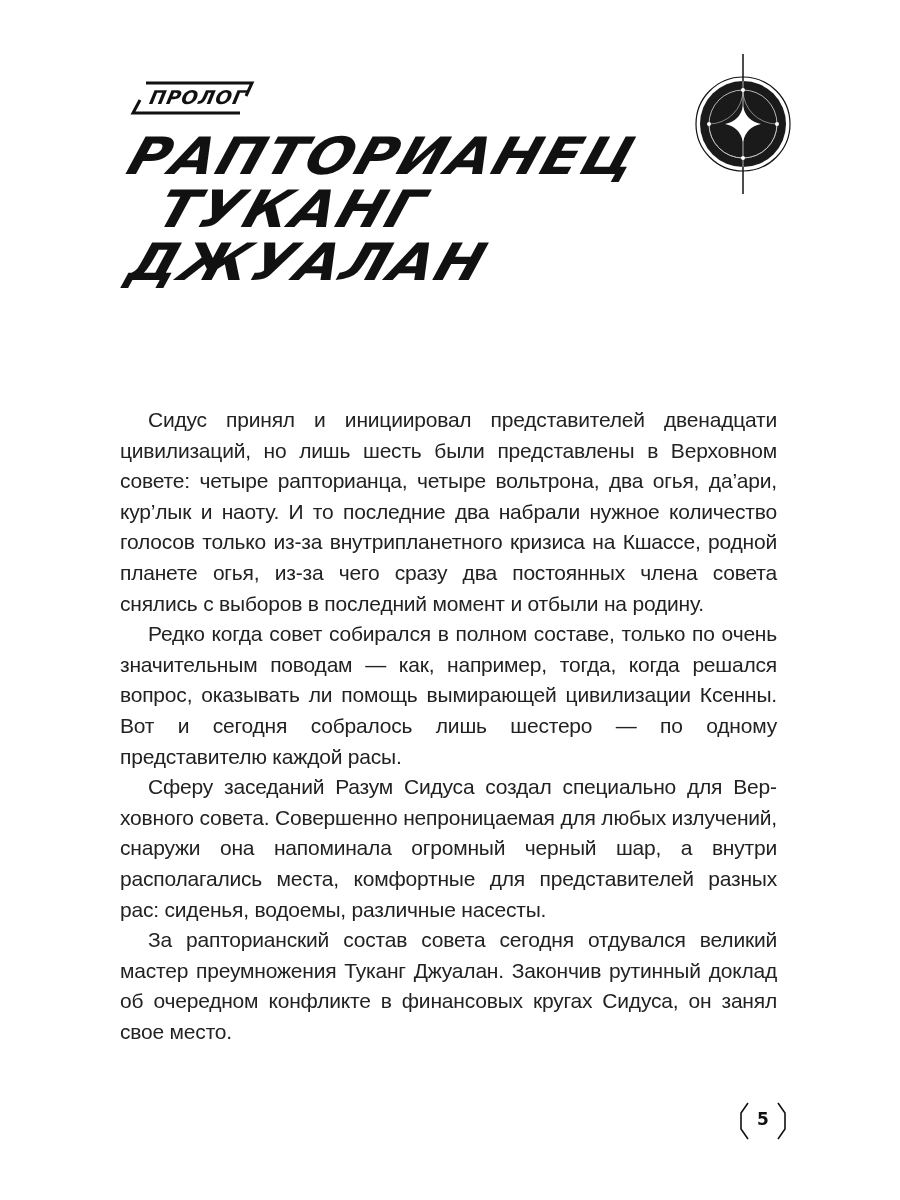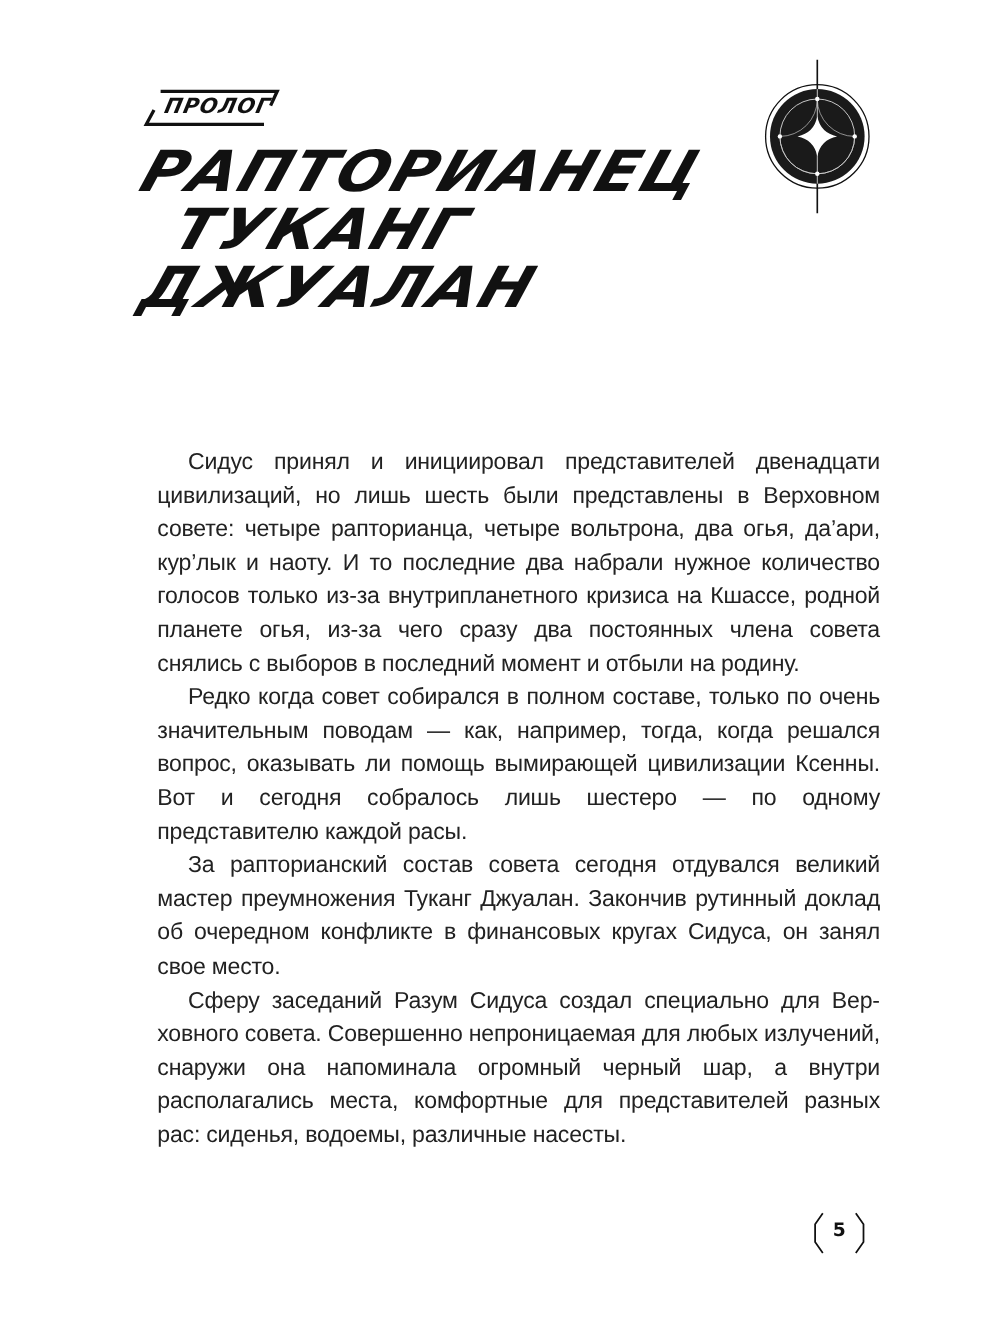--- a/index.html
+++ b/index.html
@@ -14,21 +14,21 @@
   }
   .emblem { position: absolute; left: 693px; top: 54px; width: 100px; height: 140px; }
   .title { position: absolute; left: 130px; top: 130px; width: 520px; }
   .title-line {
     display: block; font-family: "DejaVu Sans", sans-serif; font-weight: bold; font-style: italic;
     font-size: 56px; line-height: 53px; letter-spacing: 2px; color: #111;
     transform: skewX(-18deg) scaleY(0.92); transform-origin: left center;
     text-transform: uppercase; white-space: nowrap;
   }
   .title-line.l2 { padding-left: 30px; }
-  .body-text { position: absolute; left: 143px; top: 405px; width: 657px; }
+  .body-text { position: absolute; left: 120px; top: 405px; width: 657px; }
   .para {
     margin: 0; font-family: "Liberation Sans", sans-serif; font-size: 21px; line-height: 30.6px;
     text-align: justify; text-indent: 28px; color: #222; letter-spacing: -0.2px;
     hyphens: manual;
   }
   .folio { position: absolute; left: 738px; top: 1099px; width: 50px; height: 44px; }
   .folio .num {
     position: absolute; left: 0; top: 10px; width: 50px; text-align: center;
     font-family: "DejaVu Sans", sans-serif; font-weight: bold; font-size: 17px; color: #111;
   }
@@ -66,22 +66,22 @@
 
 <div class="title">
   <span class="title-line l1">РАПТОРИАНЕЦ</span>
   <span class="title-line l2">ТУКАНГ</span>
   <span class="title-line l3">ДЖУАЛАН</span>
 </div>
 
 <div class="body-text">
   <p class="para">Сидус принял и инициировал представителей двенадцати цивилизаций, но лишь шесть были представлены в Верховном совете: четыре рапторианца, четыре вольтрона, два огья, да’ари, кур’лык и наоту. И то последние два набрали нужное количество голосов только из-за внутрипланетного кризиса на Кшассе, родной планете огья, из-за чего сразу два постоянных члена совета снялись с выборов в последний момент и отбыли на ро­дину.</p>
   <p class="para">Редко когда совет собирался в полном составе, только по очень значительным поводам — как, например, тогда, когда ре­шался вопрос, оказывать ли помощь вымирающей цивилизации Ксенны. Вот и сегодня собралось лишь шестеро — по одному представителю каждой расы.</p>
+  <p class="para">Сферу заседаний Разум Сидуса создал специально для Вер­ховного совета. Совершенно непроницаемая для любых излуче­ний, снаружи она напоминала огромный черный шар, а внутри располагались места, комфортные для представителей разных рас: сиденья, водоемы, различные насесты.</p>
   <p class="para">За рапторианский состав совета сегодня отдувался великий мастер преумножения Туканг Джуалан. Закончив рутинный до­клад об очередном конфликте в финансовых кругах Сидуса, он занял свое место.</p>
-  <p class="para">Сферу заседаний Разум Сидуса создал специально для Вер­ховного совета. Совершенно непроницаемая для любых излуче­ний, снаружи она напоминала огромный черный шар, а внутри располагались места, комфортные для представителей разных рас: сиденья, водоемы, различные насесты.</p>
 </div>
 
 <div class="folio">
   <svg width="50" height="44" viewBox="0 0 50 44">
     <path d="M10 4 L3 14 L3 30 L10 40" fill="none" stroke="#111" stroke-width="1.6"></path>
     <path d="M40 4 L47 14 L47 30 L40 40" fill="none" stroke="#111" stroke-width="1.6"></path>
   </svg>
   <span class="num">5</span>
 </div>
 

